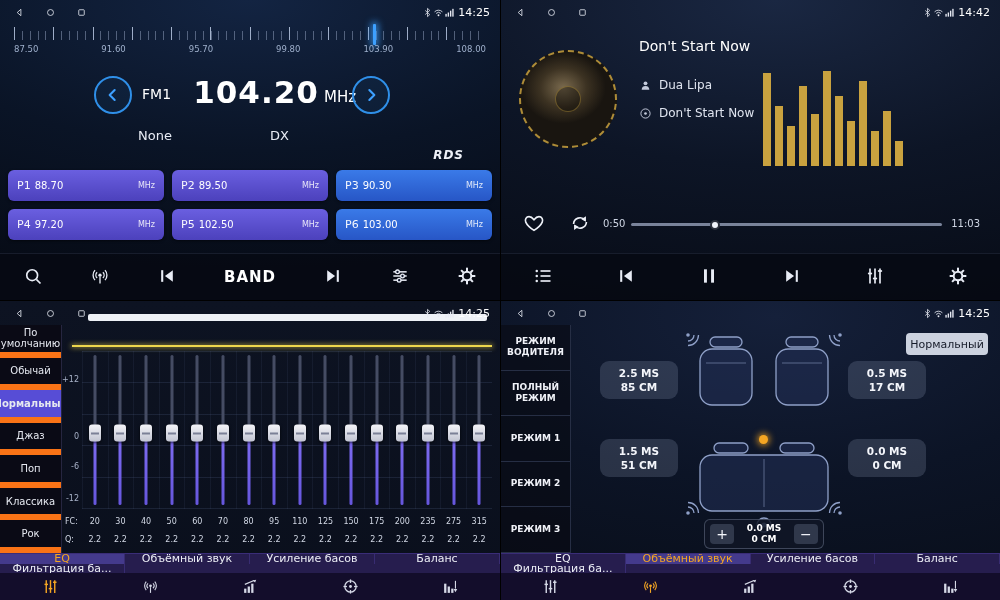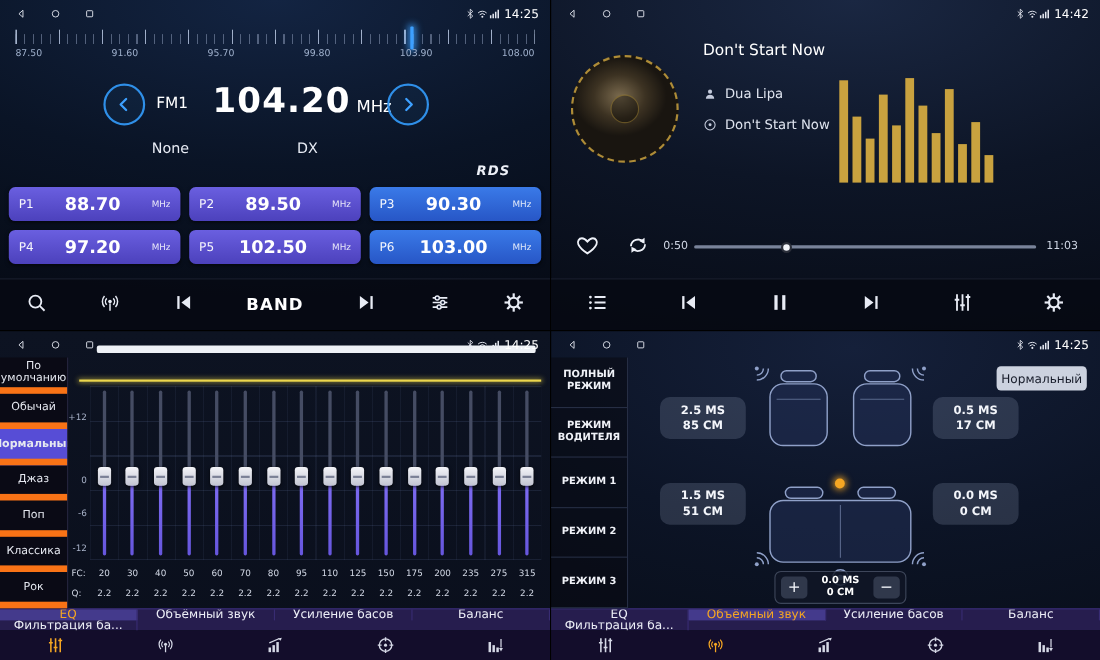--- a/index.html
+++ b/index.html
@@ -30,21 +30,21 @@
 .navbtn.right{left:352px}
 .r-band{position:absolute;left:142px;top:86px;font-size:14px}
 .r-freq{position:absolute;left:192px;top:74px;width:128px;text-align:center;font-size:31px;font-weight:bold;letter-spacing:1px}
 .r-unit{position:absolute;left:324px;top:88px;font-size:15px}
 .r-none{position:absolute;left:138px;top:128px;font-size:13px;color:#e8ecf5}
 .r-dx{position:absolute;left:270px;top:128px;font-size:13px;color:#e8ecf5}
 .r-rds{position:absolute;right:36px;top:148px;font-size:12px;font-style:italic;font-weight:bold;letter-spacing:1px;color:#eef1f8}
 .presets{position:absolute;left:8px;right:8px;top:170px;height:70px;display:grid;grid-template-columns:repeat(3,1fr);grid-template-rows:repeat(2,1fr);gap:8px}
 .preset{border-radius:6px;display:flex;align-items:center;padding:0 9px;gap:4px;box-shadow:0 1px 3px rgba(0,0,0,.5)}
 .preset .pl{font-size:11px;opacity:.95}
-.preset .pf{font-size:16px;font-weight:bold;flex:1;text-align:center}
+.preset .pf{font-size:10px;font-weight:normal;flex:1;text-align:left}
 .preset .pu{font-size:8px;opacity:.85}
 .preset.purple{background:linear-gradient(180deg,#6a5fe0,#4c41bc)}
 .preset.blue{background:linear-gradient(180deg,#3a7ae8,#2756c6)}
 .toolbar{position:absolute;left:0;right:0;bottom:0;height:47px;background:rgba(6,10,20,.92);border-top:1px solid rgba(120,140,180,.15);display:flex;align-items:center;justify-content:space-around}
 .toolbar svg{width:20px;height:20px;color:#e8ecf5}
 .toolbar .band-btn{font-size:15px;font-weight:bold;letter-spacing:1px;color:#fff}
 
 
 .p-player{background:radial-gradient(140% 110% at 55% 0%,#1a2742 0%,#0d1526 50%,#070b15 100%)}
 .album{position:absolute;left:18px;top:50px;width:98px;height:98px;border-radius:50%;border:2px dashed rgba(201,162,63,.85);background:radial-gradient(closest-side at 45% 38%,#7a6a4e 0%,#3c3222 55%,#191510 100%)}
@@ -673,22 +673,22 @@
             <use href="#i-wifi"></use>
           </svg>
         <svg>
             <use href="#i-signal"></use>
           </svg>
         <span class="time">14:25</span>
       </div>
     </div>
 
     <div class="sur-side">
+      <div class="it">РЕЖИМ ВОДИТЕЛЯ</div>
       <div class="it">ПОЛНЫЙ РЕЖИМ</div>
-      <div class="it">РЕЖИМ ВОДИТЕЛЯ</div>
       <div class="it">РЕЖИМ 1</div>
       <div class="it">РЕЖИМ 2</div>
       <div class="it">РЕЖИМ 3</div>
     </div>
 
     <button class="profile-btn">Нормальный</button>
 
     <svg class="car" viewBox="0 0 160 206">
       <defs>
         <g id="spkg" fill="none" stroke="currentColor" stroke-width="1.3">

